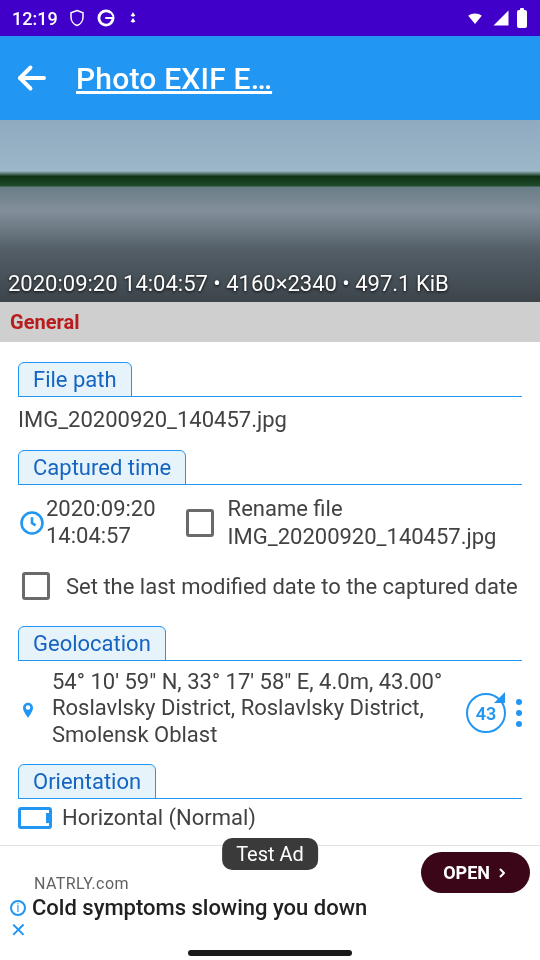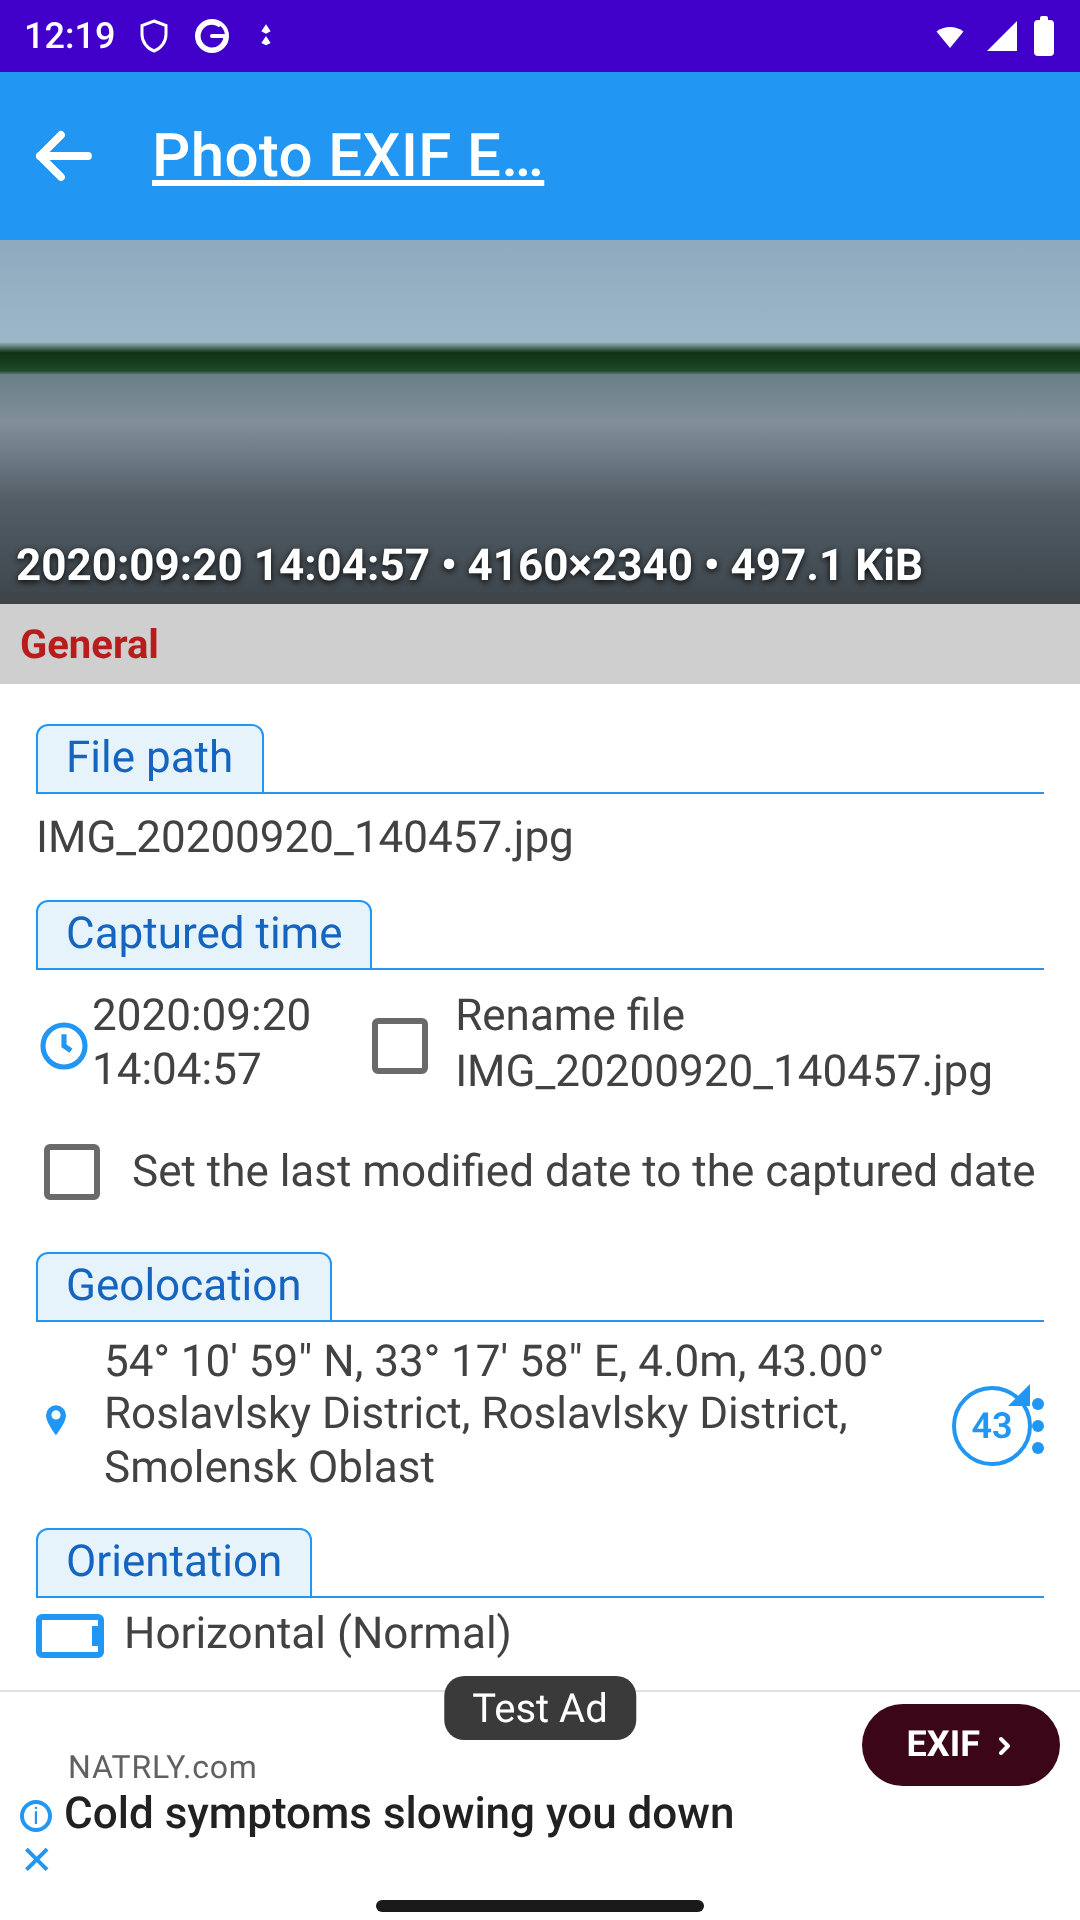--- a/index.html
+++ b/index.html
@@ -36,21 +36,21 @@
     height: 182px;
     background: linear-gradient(to bottom, #8faabf 0%, #9cb7c8 28%, #0e3113 31%, #1f4a29 36%, #6a7e87 37%, #828f9a 50%, #525d66 72%, #3d454b 100%);
     position: relative;
     color: #fff;
     display: flex;
     align-items: flex-end;
   }
   .hero-meta {
     padding: 6px 8px;
     font-size: 22px;
-    font-weight: 700;
+    font-weight: 400;
     text-shadow: 0 1px 3px rgba(0,0,0,.9);
   }
 
   .section-header {
     background: #cfcfcf;
     color: #b91c1c;
     font-size: 20px;
     font-weight: 700;
     padding: 8px 10px;
   }
@@ -94,21 +94,21 @@
     display: flex;
     align-items: center;
     gap: 16px;
     padding: 22px 0 10px 4px;
     color: #424242;
     font-size: 22px;
   }
 
   .geo-row { display: flex; align-items: flex-start; gap: 14px; padding-top: 8px; }
   .geo-text { color: #424242; font-size: 22px; line-height: 1.2; flex: 1; }
-  .geo-side { display: flex; align-items: center; padding-top: 24px; }
+  .geo-side { display: flex; align-items: center; gap: 10px; padding-top: 24px; }
   .badge {
     width: 40px; height: 40px; border-radius: 50%;
     border: 2px solid #2196f3;
     display: flex; align-items: center; justify-content: center;
     color: #2196f3; font-size: 18px; font-weight: 600;
     position: relative; background:#fff;
   }
   .badge::after {
     content: ""; position: absolute; top: -3px; right: -1px;
     width: 11px; height: 11px; background: #2196f3; clip-path: polygon(0 100%, 100% 0, 100% 100%);
@@ -266,21 +266,21 @@
     <span>Horizontal (Normal)</span>
   </div>
 
 </div>
 
 <div class="ad">
   <div class="ad-test">Test Ad</div>
   <div class="ad-top">
     <span class="ad-brand">NATRLY.com</span>
     <div class="ad-open">
-      <span>EXIF</span>
+      <span>OPEN</span>
       <svg width="12" height="14" viewBox="0 0 24 24" fill="none" stroke="#fff" stroke-width="4" stroke-linecap="round" stroke-linejoin="round">
           <path d="M9 5l7 7-7 7"></path>
         </svg>
     </div>
   </div>
   <div class="ad-row2">
     <span class="ad-info">i</span>
     <span class="ad-headline">Cold symptoms slowing you down</span>
   </div>
   <div class="ad-close">✕</div>

